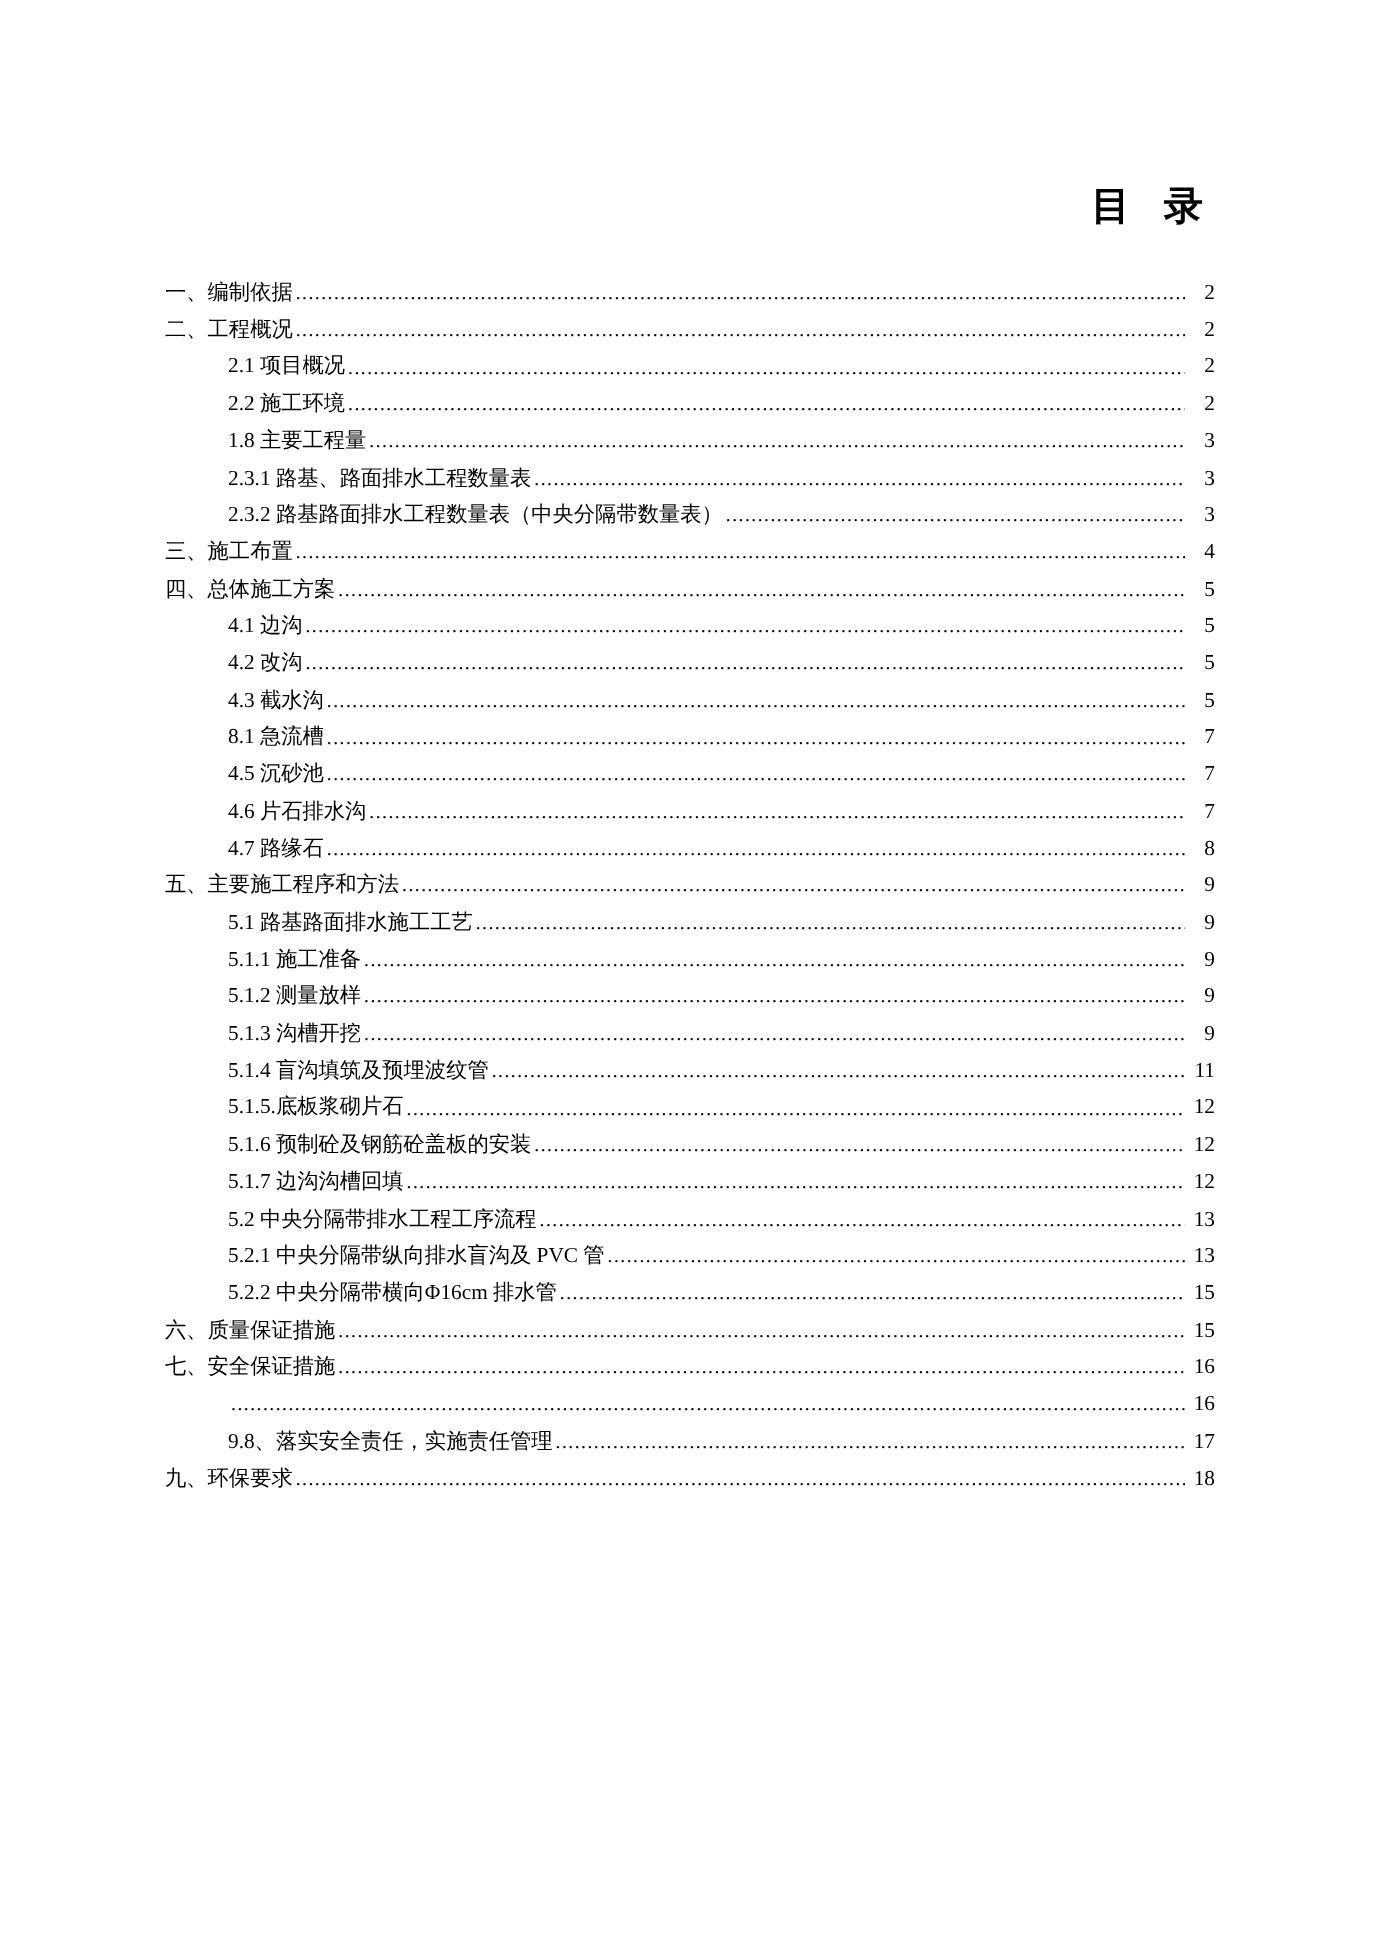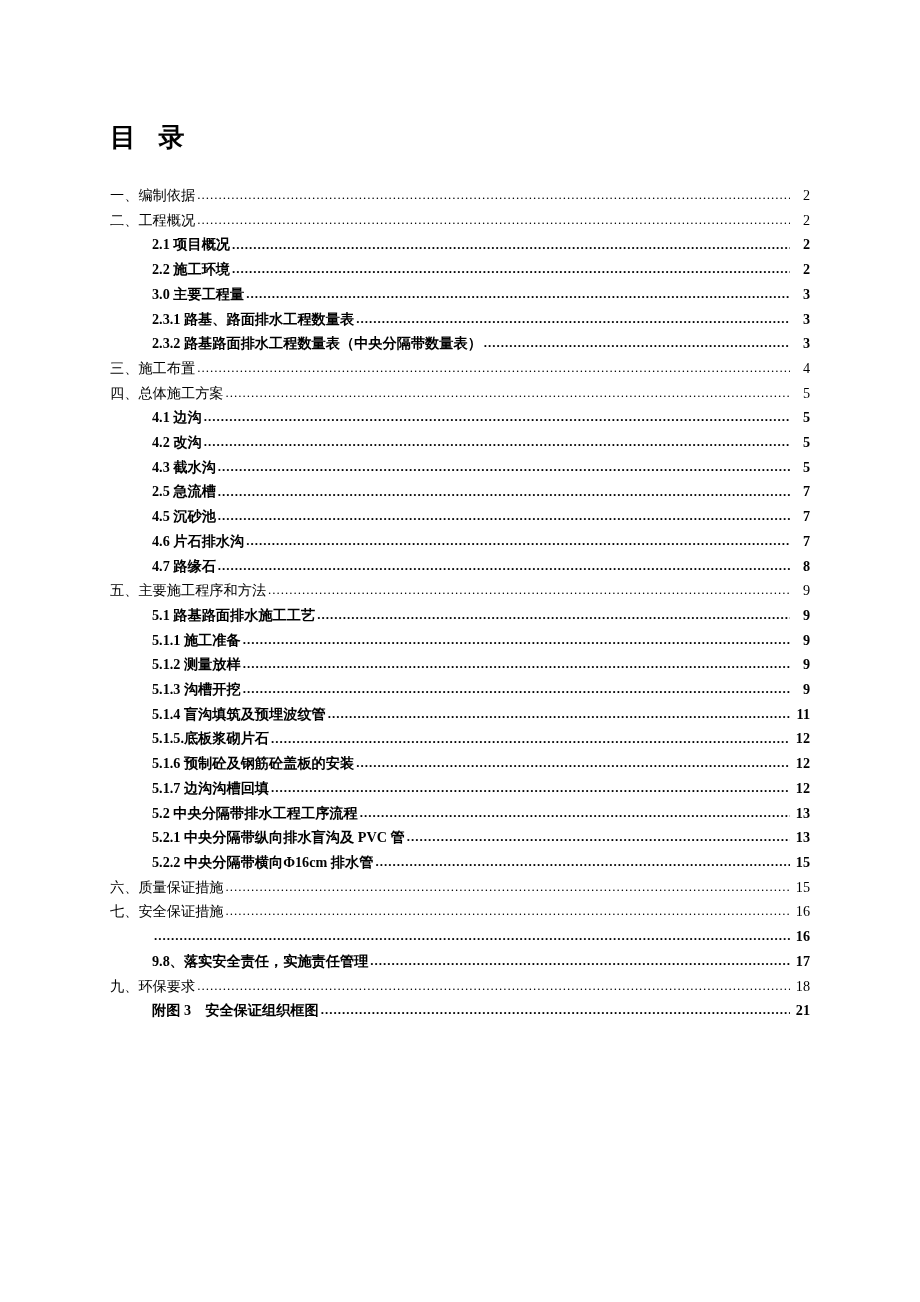--- a/index.html
+++ b/index.html
@@ -9,42 +9,41 @@
     }
     body {
       background: #ffffff;
       width: 920px;
       height: 1302px;
       font-family: "SimSun", "宋体", serif;
       padding: 120px 110px 0 110px;
       color: #000;
     }
     .title {
-      text-align: left;
+      text-align: right;
       font-size: 26px;
       font-weight: bold;
       margin-bottom: 28px;
       letter-spacing: 8px;
     }
     .toc-list {
       list-style: none;
     }
     .toc-item {
       display: flex;
       align-items: flex-end;
       font-size: 14.2px;
       line-height: 1.74;
       white-space: nowrap;
     }
     .toc-item.level-0 {
       padding-left: 0;
     }
     .toc-item.level-1 {
       padding-left: 42px;
-      font-weight: bold;
     }
     .toc-text {
       flex-shrink: 0;
     }
     .toc-leader {
       flex: 1;
       overflow: hidden;
       position: relative;
       margin: 0 2px;
       height: 1em;
@@ -84,21 +83,21 @@
       <span class="toc-text">2.1 项目概况</span>
       <span class="toc-leader"></span>
       <span class="toc-page">2</span>
     </li>
     <li class="toc-item level-1">
       <span class="toc-text">2.2 施工环境</span>
       <span class="toc-leader"></span>
       <span class="toc-page">2</span>
     </li>
     <li class="toc-item level-1">
-      <span class="toc-text">3.0 主要工程量</span>
+      <span class="toc-text">1.8 主要工程量</span>
       <span class="toc-leader"></span>
       <span class="toc-page">3</span>
     </li>
     <li class="toc-item level-1">
       <span class="toc-text">2.3.1 路基、路面排水工程数量表</span>
       <span class="toc-leader"></span>
       <span class="toc-page">3</span>
     </li>
     <li class="toc-item level-1">
       <span class="toc-text">2.3.2 路基路面排水工程数量表（中央分隔带数量表）</span>
@@ -124,21 +123,21 @@
       <span class="toc-text">4.2 改沟</span>
       <span class="toc-leader"></span>
       <span class="toc-page">5</span>
     </li>
     <li class="toc-item level-1">
       <span class="toc-text">4.3 截水沟</span>
       <span class="toc-leader"></span>
       <span class="toc-page">5</span>
     </li>
     <li class="toc-item level-1">
-      <span class="toc-text">2.5 急流槽</span>
+      <span class="toc-text">8.1 急流槽</span>
       <span class="toc-leader"></span>
       <span class="toc-page">7</span>
     </li>
     <li class="toc-item level-1">
       <span class="toc-text">4.5 沉砂池</span>
       <span class="toc-leader"></span>
       <span class="toc-page">7</span>
     </li>
     <li class="toc-item level-1">
       <span class="toc-text">4.6 片石排水沟</span>
@@ -226,19 +225,14 @@
     </li>
     <li class="toc-item level-1">
       <span class="toc-text">9.8、落实安全责任，实施责任管理</span>
       <span class="toc-leader"></span>
       <span class="toc-page">17</span>
     </li>
     <li class="toc-item level-0">
       <span class="toc-text">九、环保要求</span>
       <span class="toc-leader"></span>
       <span class="toc-page">18</span>
-    </li>
-    <li class="toc-item level-1">
-      <span class="toc-text">附图 3　安全保证组织框图</span>
-      <span class="toc-leader"></span>
-      <span class="toc-page">21</span>
     </li>
   </ul>
 
 </body></html>

